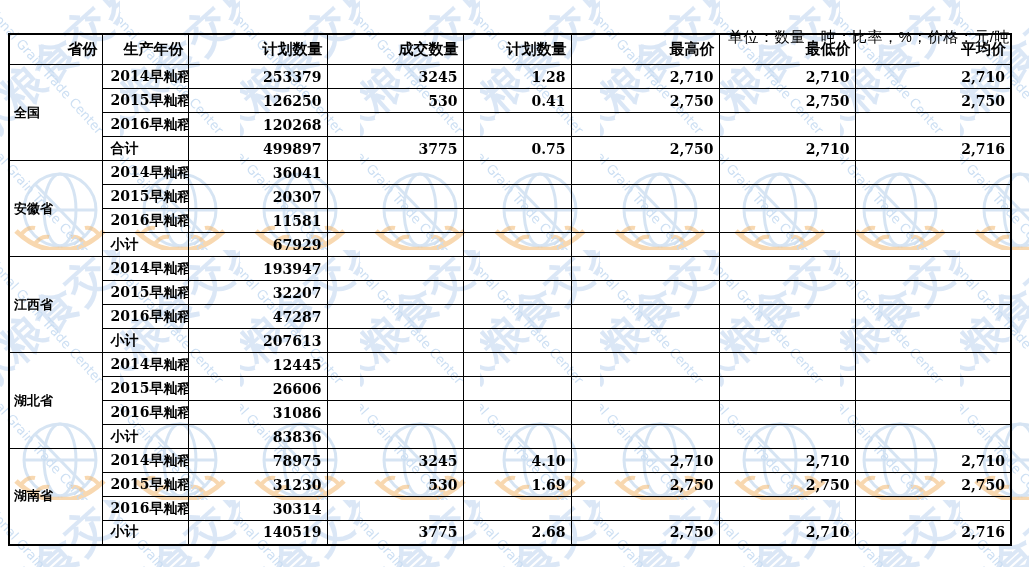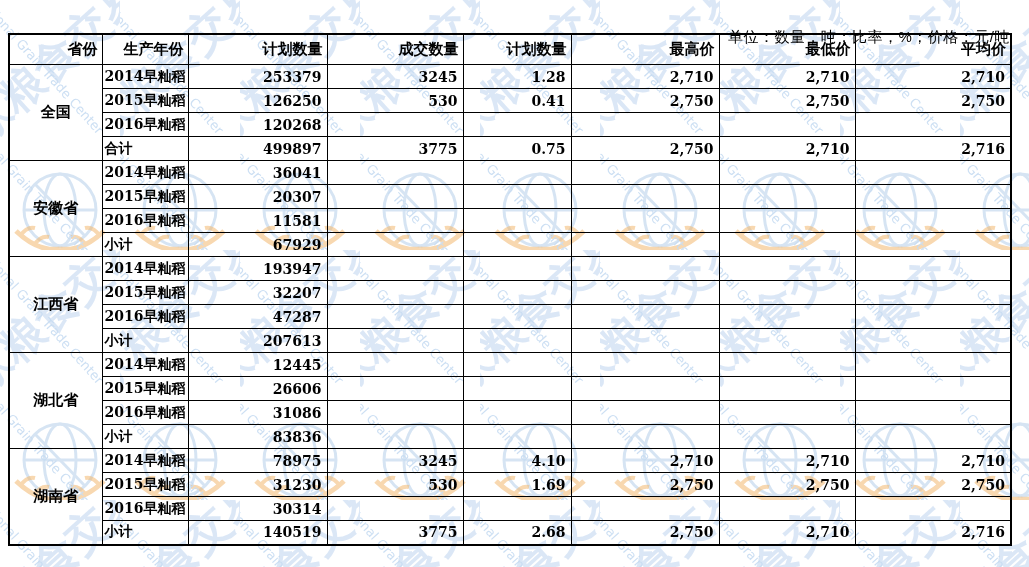--- a/index.html
+++ b/index.html
@@ -23,22 +23,22 @@
     font-family:"DejaVu Serif","Liberation Serif",serif;
   }
   .report-table th, .report-table td {
     border:1px solid #000; padding:0 4px;
     font-weight:bold; font-size:14px;
     white-space:nowrap; overflow:hidden;
     background:transparent;
   }
   .report-table thead th { height:29px; font-size:15px; text-align:right; }
   .report-table tbody tr { height:24px; }
-  .report-table td.province { text-align:center; font-size:15px; }
-  .report-table td.year { text-align:left; padding-left:2px; }
+  .report-table td.province { font-size:13px; }
+  .report-table td.year { text-align:left; padding-left:8px; }
   .report-table td.year.subtotal { text-align:left; }
   .report-table td.num { text-align:right; padding-right:5px; }
 </style>
 </head>
 <body>
 
 <svg class="watermark" width="1029" height="567" viewBox="0 0 1029 567" xmlns="http://www.w3.org/2000/svg">
   <defs>
     <pattern id="wm" width="120" height="250" patternUnits="userSpaceOnUse">
       <g transform="translate(60,210)" stroke="#cfe0f1" stroke-width="3" fill="none" opacity="0.85">

